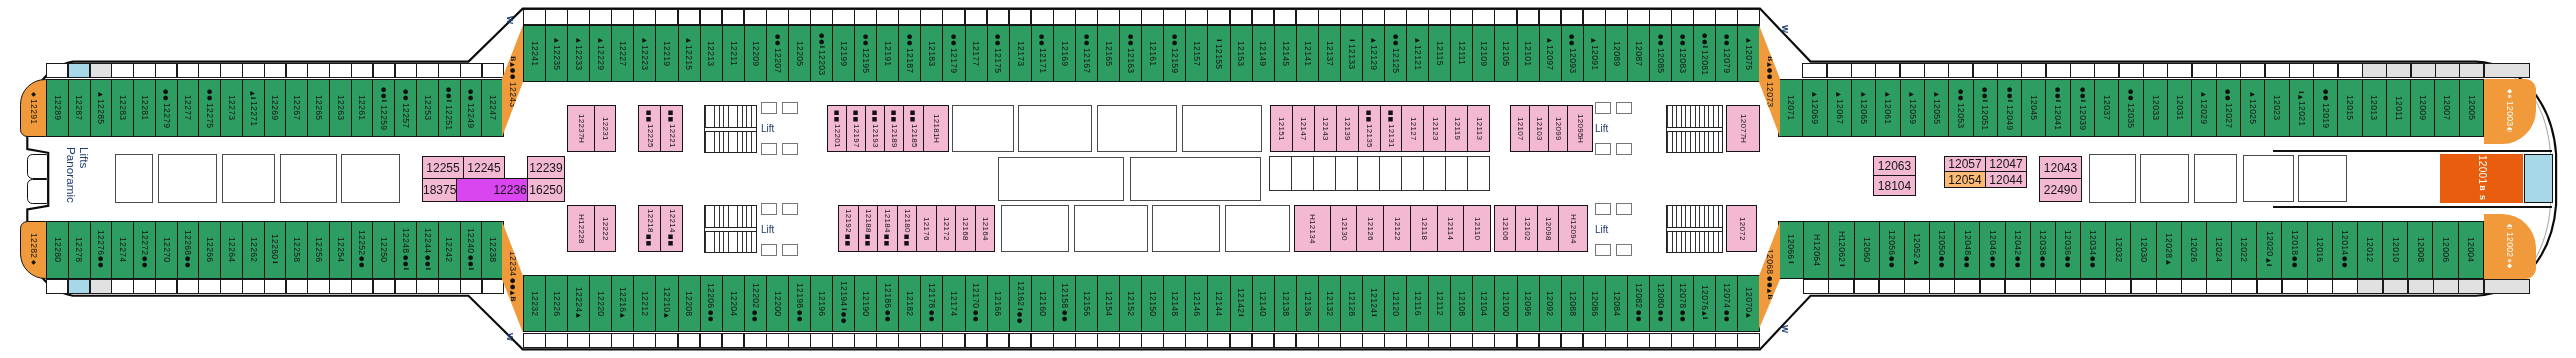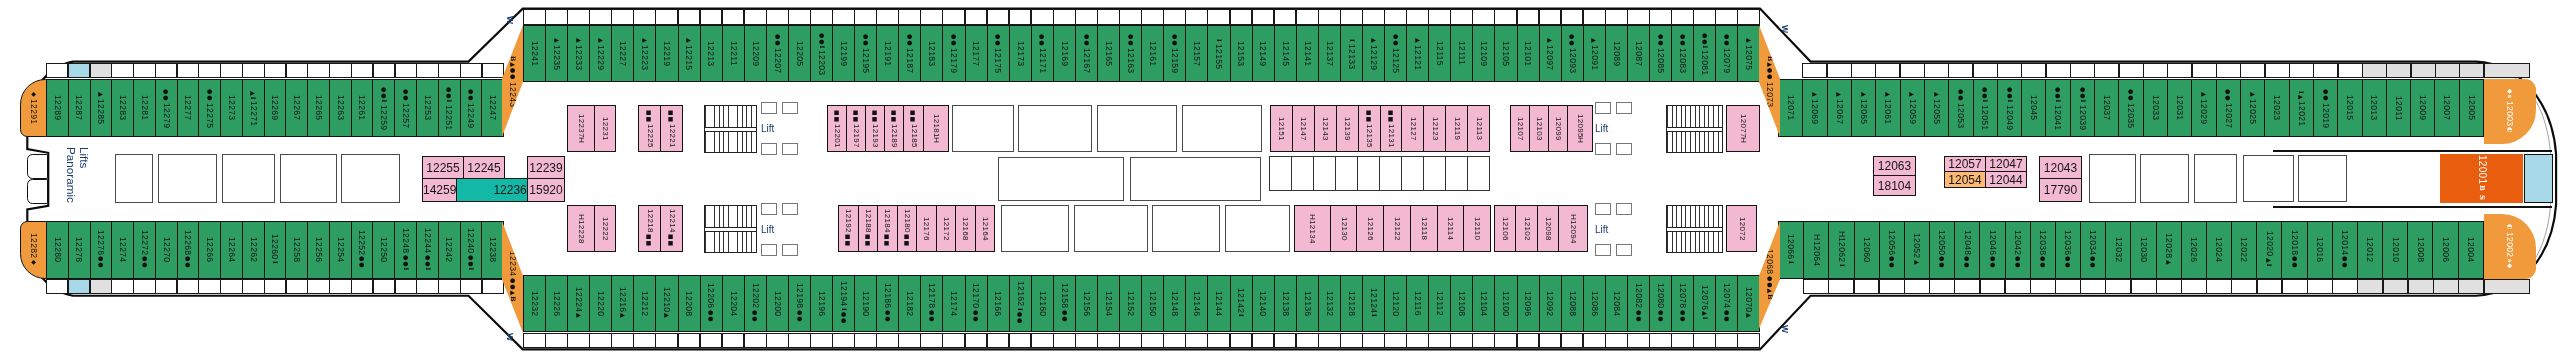--- a/index.html
+++ b/index.html
@@ -1217,30 +1217,30 @@
       <div class="cabin" style="background: rgb(243, 184, 210);">
         <span class="num">12072</span>
       </div>
     </div>
     <div class="center-block" style="left: 422px; top: 156px; width: 83px; height: 46px; position: absolute;">
       <div class="cb-row">
         <div class="ccab" style="background: rgb(243, 184, 210);">12255</div>
         <div class="ccab" style="background: rgb(243, 184, 210);">12245</div>
       </div>
       <div class="cb-row">
-        <div class="ccab" style="background: rgb(243, 184, 210);">14259</div>
-        <div class="ccab" style="background: #14b8a6; padding-left: 36px;">12236</div>
+        <div class="ccab" style="background: rgb(243, 184, 210);">18375</div>
+        <div class="ccab" style="background: #d946ef; padding-left: 36px;">12236</div>
       </div>
     </div>
     <div class="center-block" style="left: 527px; top: 156px; width: 38px; height: 46px; position: absolute;">
       <div class="cb-row">
         <div class="ccab" style="background: rgb(243, 184, 210);">12239</div>
       </div>
       <div class="cb-row">
-        <div class="ccab" style="background: rgb(243, 184, 210);">15920</div>
+        <div class="ccab" style="background: rgb(243, 184, 210);">16250</div>
       </div>
     </div>
     <div class="center-block" style="left: 1873px; top: 156px; width: 43px; height: 40px; position: absolute;">
       <div class="cb-row">
         <div class="ccab" style="background: rgb(243, 184, 210);">12063</div>
       </div>
       <div class="cb-row">
         <div class="ccab" style="background: rgb(243, 184, 210);">18104</div>
       </div>
     </div>
@@ -1252,21 +1252,21 @@
       <div class="cb-row">
         <div class="ccab" style="background: #fdba74;">12054</div>
         <div class="ccab" style="background: rgb(243, 184, 210);">12044</div>
       </div>
     </div>
     <div class="center-block" style="left: 2039px; top: 156px; width: 43px; height: 46px; position: absolute;">
       <div class="cb-row">
         <div class="ccab" style="background: rgb(243, 184, 210);">12043</div>
       </div>
       <div class="cb-row">
-        <div class="ccab" style="background: rgb(243, 184, 210);">17790</div>
+        <div class="ccab" style="background: rgb(243, 184, 210);">22490</div>
       </div>
     </div>
     <div class="room" style="left: 115px; top: 154px; width: 38px; height: 49px; position: absolute;"></div>
     <div class="room" style="left: 158px; top: 154px; width: 59px; height: 49px; position: absolute;"></div>
     <div class="room" style="left: 222px; top: 154px; width: 53px; height: 49px; position: absolute;"></div>
     <div class="room" style="left: 280px; top: 154px; width: 57px; height: 49px; position: absolute;"></div>
     <div class="room" style="left: 341px; top: 154px; width: 59px; height: 49px; position: absolute;"></div>
     <div class="room" style="left: 952px; top: 105px; width: 62px; height: 47px; position: absolute;"></div>
     <div class="room" style="left: 1018px; top: 105px; width: 74px; height: 47px; position: absolute;"></div>
     <div class="room" style="left: 1097px; top: 105px; width: 80px; height: 47px; position: absolute;"></div>

